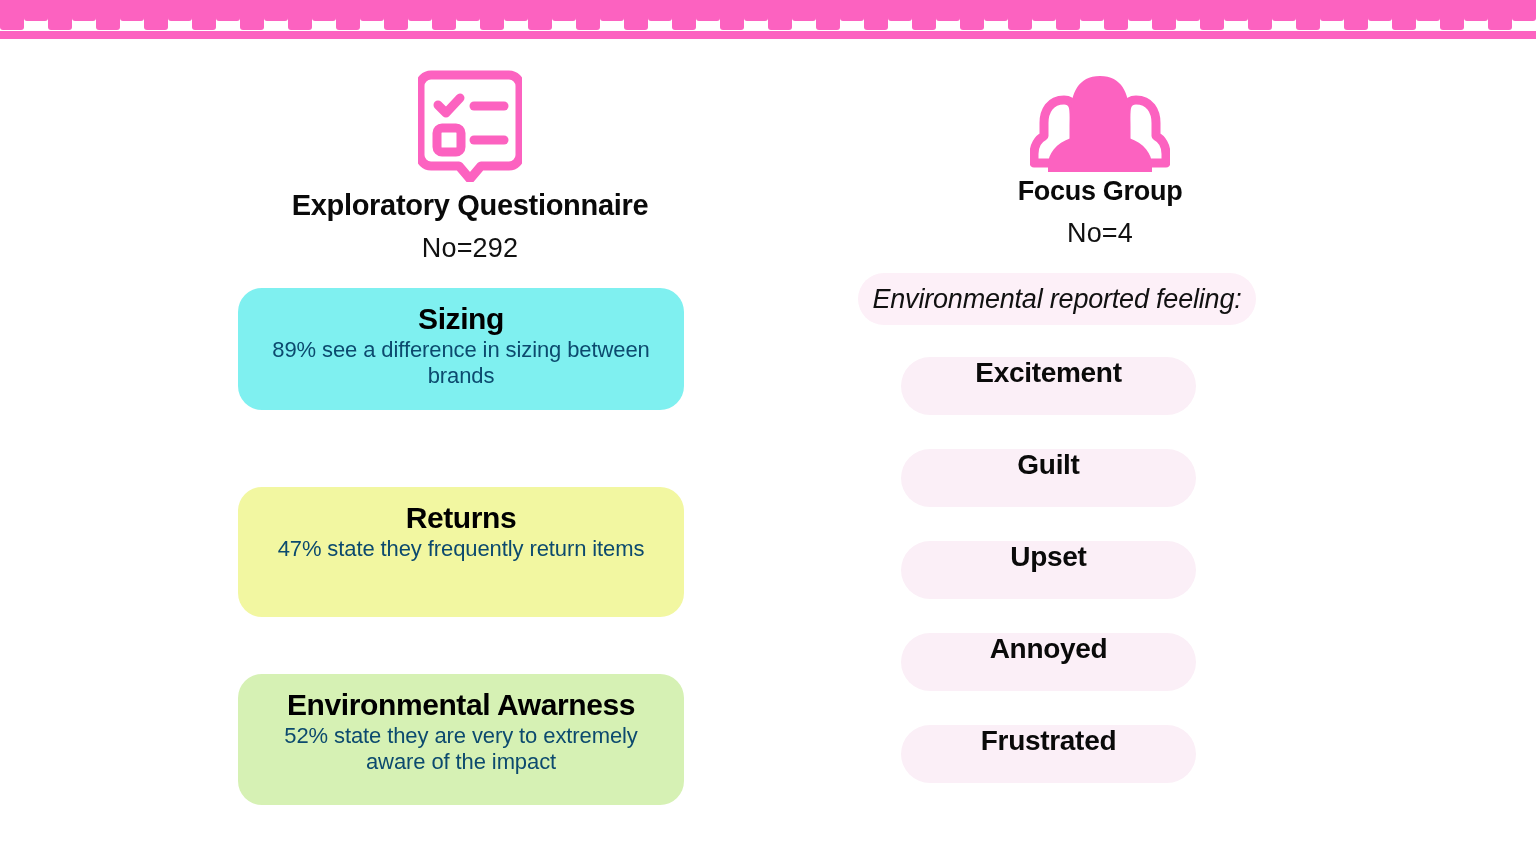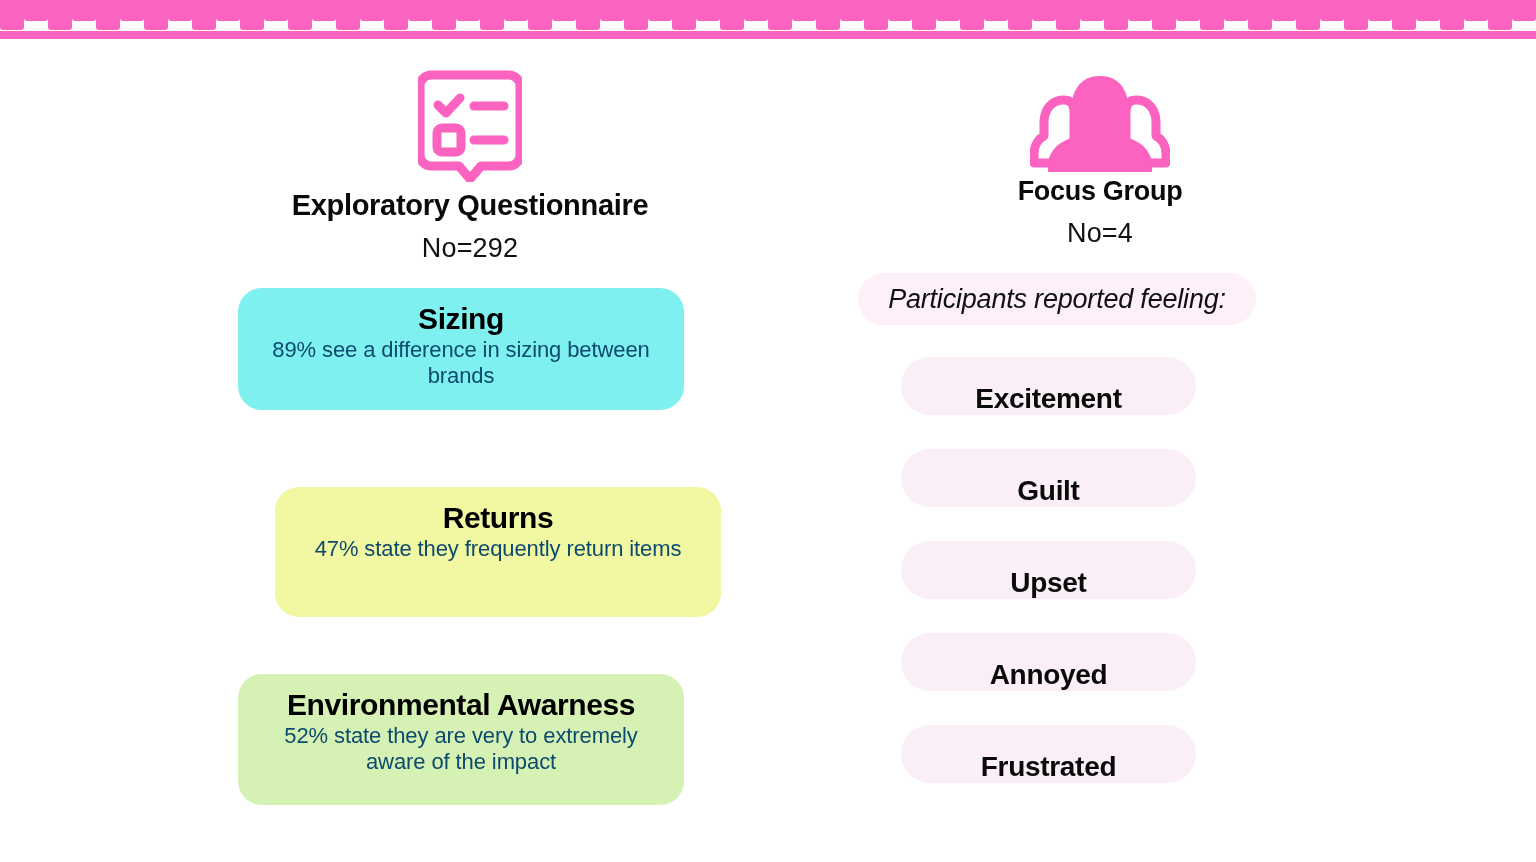--- a/index.html
+++ b/index.html
@@ -108,21 +108,21 @@
   }
   .card-body {
     font-size: 22px;
     color: #0c4a6e;
     line-height: 1.2;
     margin-top: 1px;
     letter-spacing: -0.1px;
     text-align: center;
   }
   .card-0 { top: 0px;   height: 122px; background: #7ff0f0; }
-  .card-1 { top: 199px; height: 130px; background: #f2f7a1; margin-left: 37px; }
+  .card-1 { top: 199px; height: 130px; background: #f2f7a1; }
   .card-2 { top: 386px; height: 131px; background: #d6f1b4; }
 
   
   .pills { margin-top: 24px; position: relative; }
 
   .pill-lead {
     position: absolute;
     top: 0;
     left: 68px;
     width: 398px;
@@ -141,21 +141,21 @@
   }
 
   .pill {
     position: absolute;
     left: 111px;
     width: 295px;
     height: 58px;
     background: #fbeff7;
     border-radius: 29px;
     display: flex;
-    align-items: flex-end;
+    align-items: flex-start;
     justify-content: center;
   }
   .pill span {
     font-size: 28px;
     font-weight: bold;
     color: #0a0a0a;
     letter-spacing: -0.3px;
   }
   .pill-0 { top: 84px; }
   .pill-1 { top: 176px; }
@@ -282,21 +282,21 @@
         <path d="M70 12 C48 12 41 30 41 48 L41 74 C26 79 18 90 18 101 L18 108 L122 108 L122 101 C122 90 114 79 99 74 L99 48 C99 30 92 12 70 12 Z" fill="#fc62c0"></path>
       </svg>
     </div>
 
     <div class="col-title col-title-right">Focus Group</div>
     <div class="col-sub">No=4</div>
 
     <div class="pills">
 
       <div class="pill-lead">
-        <span>Participants reported feeling:</span>
+        <span>Environmental reported feeling:</span>
       </div>
 
       <div class="pill pill-0">
         <span>Excitement</span>
       </div>
       <div class="pill pill-1">
         <span>Guilt</span>
       </div>
       <div class="pill pill-2">
         <span>Upset</span>

